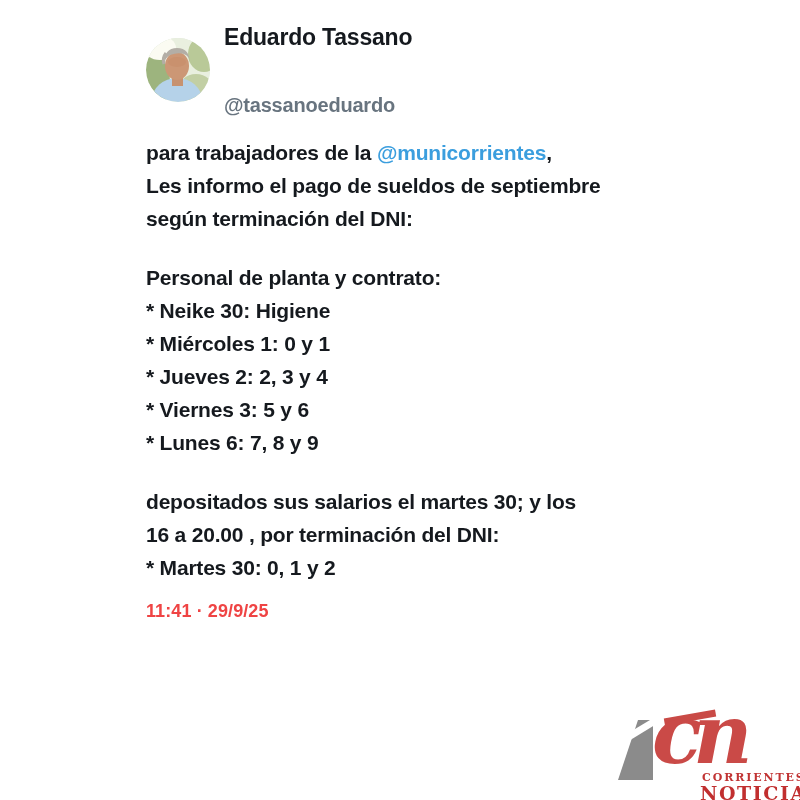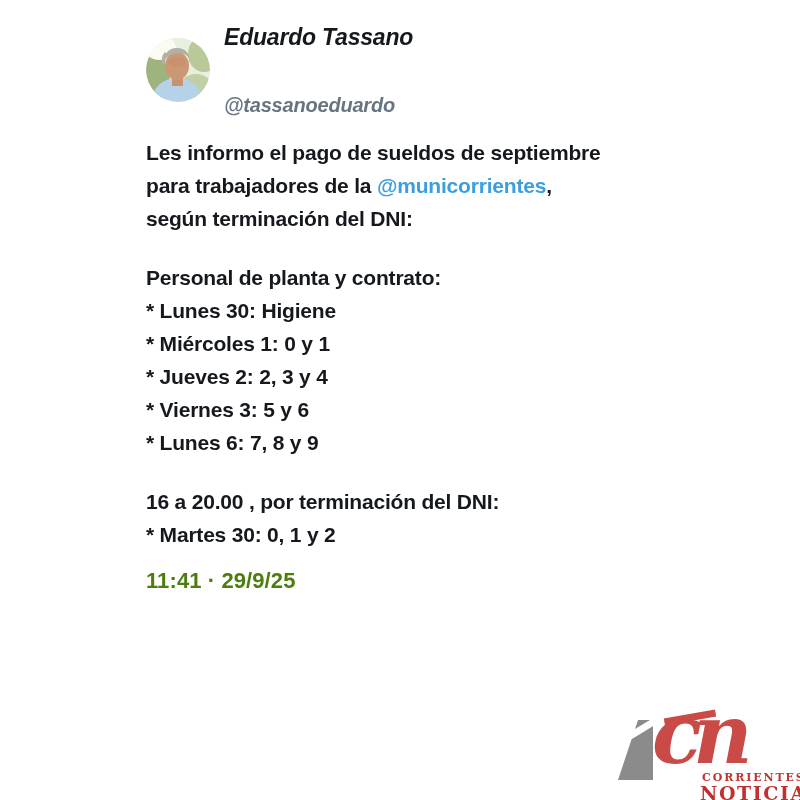--- a/index.html
+++ b/index.html
@@ -4,21 +4,21 @@
 <style>
   html, body { margin:0; padding:0; }
   body {
     width:800px; height:800px; background:#ffffff; position:relative;
     font-family:"Liberation Sans", sans-serif; overflow:hidden;
     -webkit-font-smoothing:antialiased;
   }
   .tweet { position:absolute; left:146px; top:38px; width:560px; }
 
   
-  .tweet-header { display:flex; align-items:center; gap:14px; height:64px;font-style:italic; }
+  .tweet-header { display:flex; align-items:center; gap:14px; height:64px; }
   .avatar {
     width:64px; height:64px; border-radius:50%; overflow:hidden; flex:0 0 64px;
     background:#dfe8d8; cursor:pointer;
   }
   .avatar svg { display:block; }
   .author-name {
     font-size:23px; font-weight:700; color:#15191e; line-height:28px;
     letter-spacing:-0.2px; cursor:pointer;
   }
   .author-handle {
@@ -31,21 +31,21 @@
     margin-top:34px;
     font-size:21px; font-weight:700; color:#15191e;
     line-height:33px; letter-spacing:-0.2px;
   }
   .tweet-body .line { white-space:nowrap; }
   .para { margin:0 0 26px 0; }
   .para:last-of-type { margin-bottom:0; }
   .mention { color:#3b9ede; cursor:pointer; }
 
   .timestamp {
-    margin-top:17px; font-size:22px; font-weight:700; color:#4d7c0f;
+    margin-top:17px; font-size:18px; font-weight:700; color:#ef4444;
     letter-spacing:0.1px; cursor:pointer;
   }
 
   
   .watermark { position:absolute; left:608px; top:698px; width:192px; height:102px; }
   .wm-slash { position:absolute; left:0; top:0; }
   .wm-monogram {
     position:absolute; left:44px; top:-14px;
     font-family:"DejaVu Serif", serif; font-style:italic; font-weight:700;
     font-size:82px; line-height:100px; color:#ca4a47; letter-spacing:-9px;
@@ -94,35 +94,36 @@
       </svg>
     </div>
     <div>
       <div class="author-name">Eduardo Tassano</div>
       <div class="author-handle">@tassanoeduardo</div>
     </div>
   </div>
 
   <div class="tweet-body">
     <div class="para">
+      <div class="line"><span>para trabajadores de la </span><span class="mention">@municorrientes</span><span>,</span></div>
       <div class="line">Les informo el pago de sueldos de septiembre</div>
-      <div class="line"><span>para trabajadores de la </span><span class="mention">@municorrientes</span><span>,</span></div>
       <div class="line">según terminación del DNI:</div>
     </div>
 
     <div class="para">
       <div class="line">Personal de planta y contrato:</div>
-      <div class="line">* Lunes 30: Higiene</div>
+      <div class="line">* Neike 30: Higiene</div>
       <div class="line">* Miércoles 1: 0 y 1</div>
       <div class="line">* Jueves 2: 2, 3 y 4</div>
       <div class="line">* Viernes 3: 5 y 6</div>
       <div class="line">* Lunes 6: 7, 8 y 9</div>
     </div>
 
     <div class="para">
+      <div class="line">depositados sus salarios el martes 30; y los</div>
       <div class="line">16 a 20.00 , por terminación del DNI:</div>
       <div class="line">* Martes 30: 0, 1 y 2</div>
     </div>
   </div>
 
   <div class="timestamp">11:41 · 29/9/25</div>
 </div>
 
 <div class="watermark">
   <svg class="wm-slash" width="70" height="102" viewBox="0 0 70 102">

